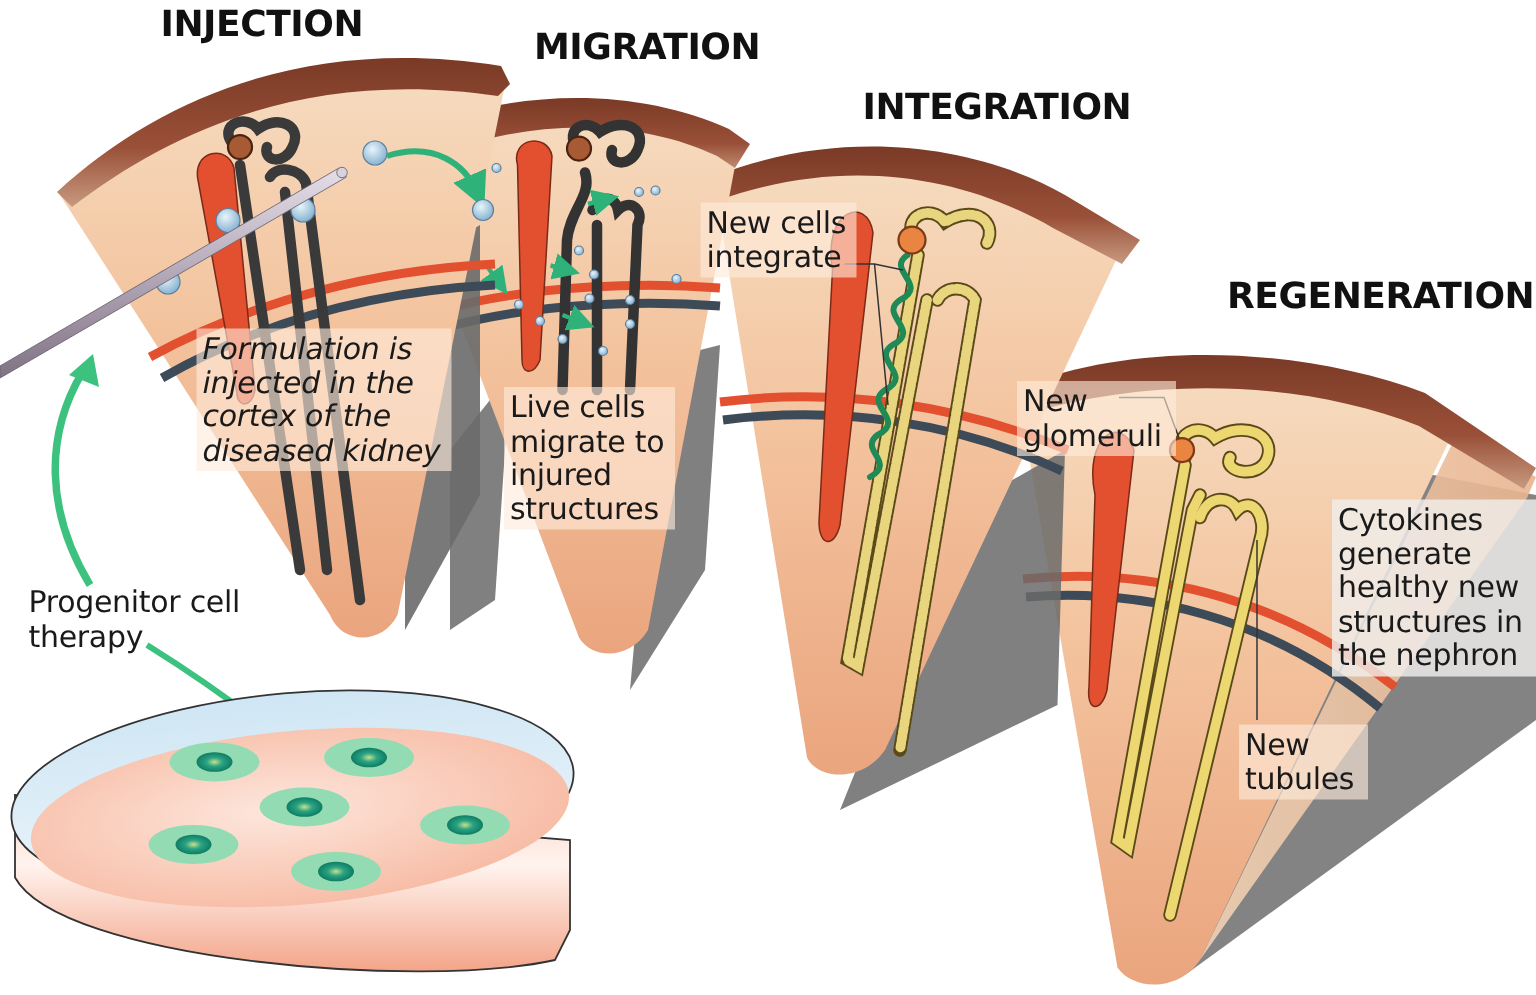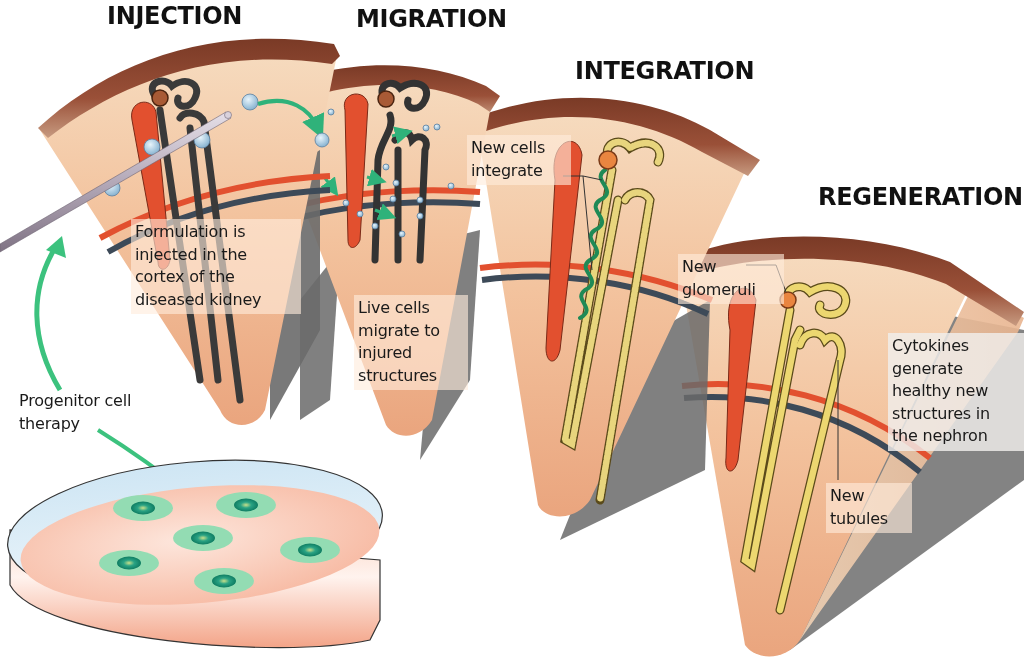--- a/index.html
+++ b/index.html
@@ -1,21 +1,21 @@
 <!DOCTYPE html>
 <html><head>
 <meta charset="utf-8">
 <style>
   html, body { margin: 0; padding: 0; background: #ffffff; }
   body { width: 1024px; height: 663px; position: relative; overflow: hidden;
          font-family: "DejaVu Sans", "Liberation Sans", sans-serif; }
   #art { position: absolute; left: 0; top: 0; width: 1024px; height: 663px; }
   .stage-title { position: absolute; font-weight: bold; font-size: 24px; color: #111;
                  letter-spacing: -0.3px; line-height: 22px; white-space: nowrap; }
-  .caption { position: absolute; font-size: 16px; line-height: 22.5px; color: #1a1a1a;
+  .caption { position: absolute; font-size: 20px; line-height: 22.5px; color: #1a1a1a;
              background: rgba(255, 236, 220, 0.62); padding: 2px 6px 3px 4px;
              white-space: pre-line; letter-spacing: -0.2px; }
   .caption.plain { background: transparent; }
   .caption.grey { background: rgba(240, 238, 236, 0.82); }
 </style>
 </head>
 <body>
 
 <svg id="art" viewBox="0 0 1024 663" xmlns="http://www.w3.org/2000/svg">
   <defs>
@@ -219,31 +219,31 @@
         <ellipse cx="129" cy="563" rx="12" ry="6.5" fill="url(#cellCore)"></ellipse>
       </g>
       <g>
         <ellipse cx="224" cy="581" rx="30" ry="13" fill="#93dcb3"></ellipse>
         <ellipse cx="224" cy="581" rx="12" ry="6.5" fill="url(#cellCore)"></ellipse>
       </g>
     </g>
 </svg>
 
 <div class="stage-title" style="left:107px; top:5px;">INJECTION</div>
-<div class="stage-title" style="left:356px; top:8px;">MIGRATION</div>
+<div class="stage-title" style="left:356px; top:20px;">MIGRATION</div>
 <div class="stage-title" style="left:575px; top:60px;">INTEGRATION</div>
 <div class="stage-title" style="left:818px; top:186px; text-align:center;">
   <div>REGENERATION</div>
 </div>
 
-<div class="caption" style="left:131px; top:219px; width:160px;">Formulation is
+<div class="caption" style="left:131px; top:219px; width:160px;font-style:italic;">Formulation is
 injected in the
 cortex of the
 diseased kidney</div>
-<div class="caption" style="left:354px; top:258px; width:104px;margin-top:37px;">Live cells
+<div class="caption" style="left:336px; top:258px; width:104px;">Live cells
 migrate to
 injured
 structures</div>
 <div class="caption" style="left:467px; top:135px; width:94px;">New cells
 integrate</div>
 <div class="caption" style="left:678px; top:254px; width:96px;">New
 glomeruli</div>
 <div class="caption grey" style="left:888px; top:333px; width:126px;">Cytokines
 generate
 healthy new

